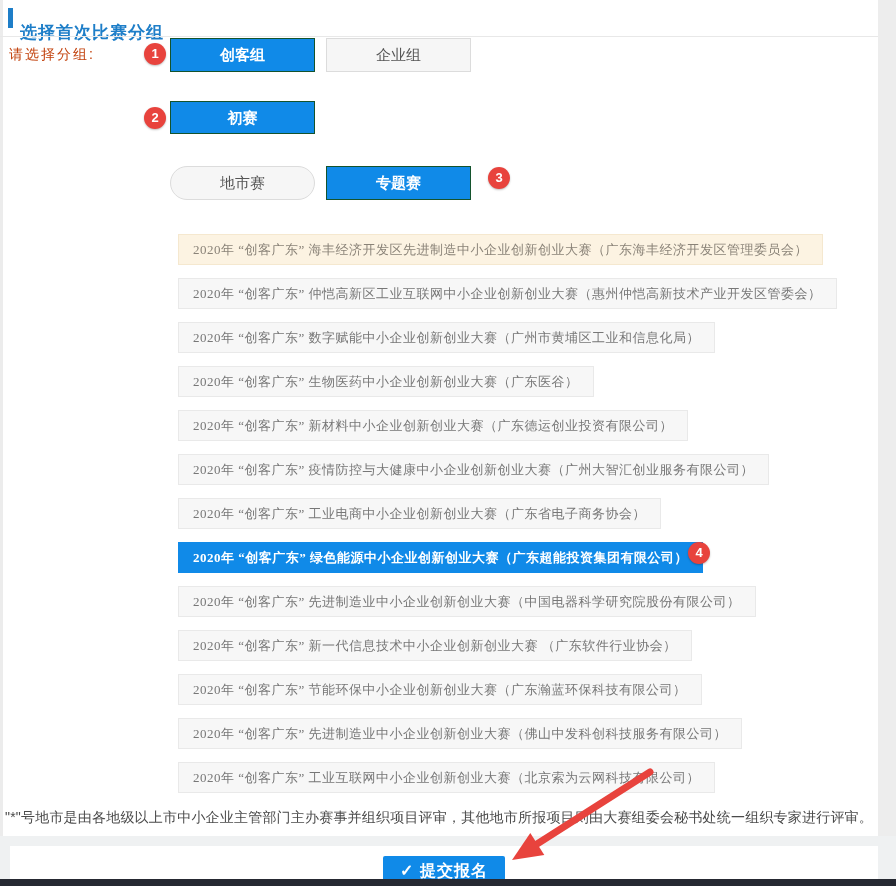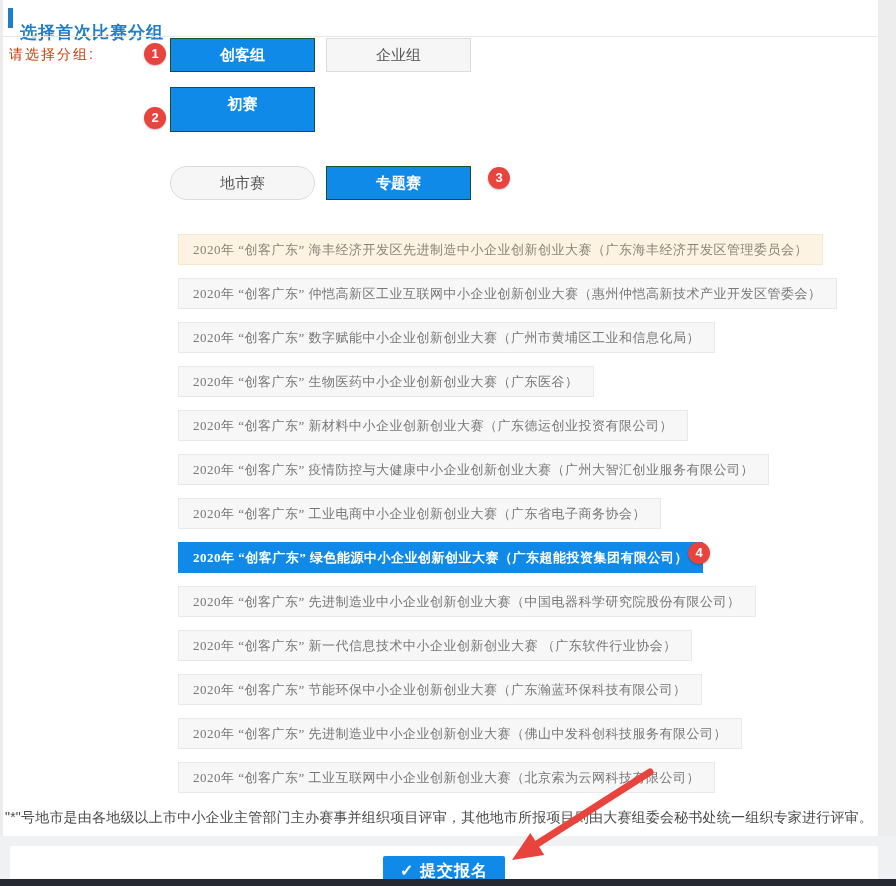--- a/index.html
+++ b/index.html
@@ -22,21 +22,21 @@
   
   .btn {
     position:absolute; width:145px; height:34px; line-height:32px;
     text-align:center; font-size:15px; cursor:pointer;
   }
   .btn-blue { background:#108ae8; color:#fff; font-weight:bold; border:1px solid #14532d; }
   .btn-gray { background:#f6f6f6; color:#555; border:1px solid #dcdcdc;text-align:center; }
 
   #btn-maker      { left:170px; top:38px; }
   #btn-enterprise { left:326px; top:38px; }
-  #btn-prelim     { left:170px; top:87px; height:45px; line-height:31px; }
+  #btn-prelim     { left:170px; top:101px; height:33px; line-height:31px; }
   #btn-city       { left:170px; top:166px;border-radius:17px; }
   #btn-special    { left:326px; top:166px; }
 
   
   .step {
     position:absolute; width:22px; height:22px; border-radius:50%;
     background:#e8433d; color:#fff; font-size:13px; font-weight:bold;
     text-align:center; line-height:22px; z-index:5;
     box-shadow:0 1px 2px rgba(0,0,0,.25);
   }

